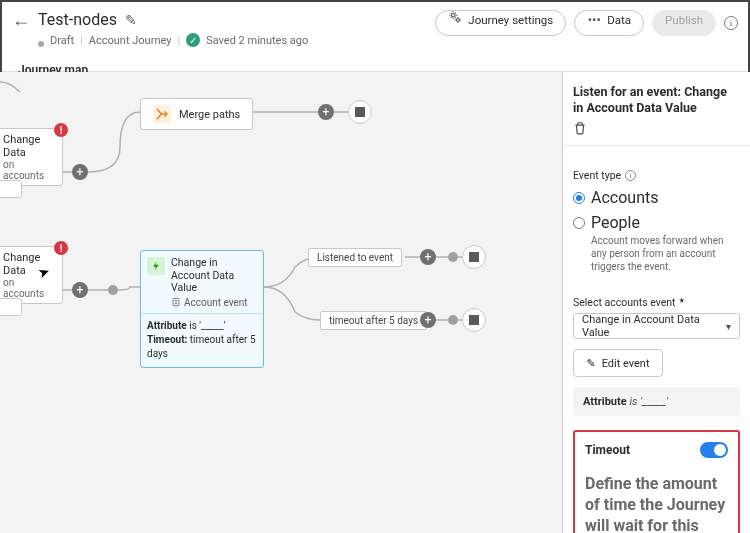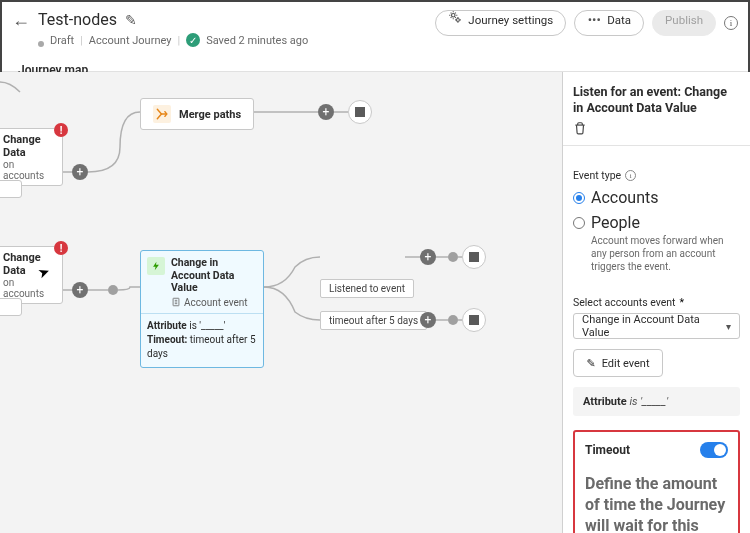--- a/index.html
+++ b/index.html
@@ -40,21 +40,21 @@
   .help-circ { width:14px; height:14px; border:1px solid #777; border-radius:50%; display:flex; align-items:center; justify-content:center; font-size:9px; color:#555; font-family:Georgia, serif;}
   
   .main { position:absolute; top:72px; bottom:0; left:0; right:0; display:flex; }
   .canvas { flex:1; position:relative; background:#f3f3f3; overflow:hidden;}
   .sidebar { width:188px; border-left:1px solid #d0d0d0; background:#fff; padding:12px 10px 10px 10px; overflow:hidden;}
   
   svg.connectors { position:absolute; top:0; left:0; width:100%; height:100%; pointer-events:none;}
   svg.connectors path { stroke:#b0b0b0; stroke-width:1.5; fill:none; }
   
   .node { position:absolute; background:#fff; border:1px solid #c8c8c8; border-radius:3px; }
-  .node .title { font-weight:700; font-size:11px; }
+  .node .title { font-weight:400; font-size:11px; }
   .partial { padding:4px 6px; }
   .partial .sub { color:#6a6a6a; font-size:10px; }
   .err-badge { position:absolute; width:14px; height:14px; background:#d7373f; color:#fff; border-radius:50%; font-size:10px; font-weight:700; display:flex; align-items:center; justify-content:center; top:-6px; right:-6px;}
   .merge-node { display:flex; align-items:center; padding:6px 12px; gap:8px;}
   .merge-ico { width:18px; height:18px; background:#fdf1e0; border-radius:2px; display:flex; align-items:center; justify-content:center; color:#e68619;}
   .merge-ico svg{display:block}
   .event-node { border:1px solid #6eb8e1; background:#f0faff; width:124px; padding:6px 6px;}
   .event-node .row { display:flex; gap:6px; }
   .bolt { width:18px; height:18px; background:#d6f5d6; color:#2d9d00; border-radius:2px; display:flex; align-items:center; justify-content:center; font-size:11px;}
   .event-node .title { font-size:10.5px; line-height:1.2; }
@@ -230,21 +230,21 @@
               </svg>
             <span>Account event</span>
           </div>
         </div>
       </div>
       <div class="ev-divider"></div>
       <div class="ev-line"><b>Attribute</b> <span>is '_____'</span></div>
       <div class="ev-line"><b>Timeout:</b> <span>timeout after 5 days</span></div>
     </div>
 
-    <div class="branch-lbl" style="left:320px; top:176px;margin-top:31px;">Listened to event</div>
+    <div class="branch-lbl" style="left:308px; top:176px;">Listened to event</div>
     <div class="add-dot" style="left:420px; top:177px;">+</div>
     <div class="connector-dot" style="left:448px; top:180px;"></div>
     <div class="end-sq" style="left:462px; top:173px;">
         <div></div>
       </div>
 
     <div class="branch-lbl" style="left:320px; top:239px;">timeout after 5 days</div>
     <div class="add-dot" style="left:420px; top:240px;">+</div>
     <div class="connector-dot" style="left:448px; top:243px;"></div>
     <div class="end-sq" style="left:462px; top:236px;">

